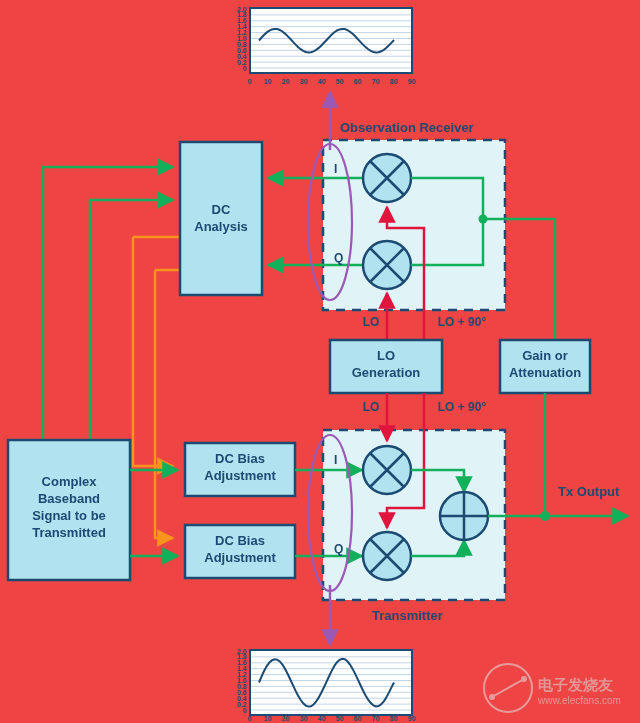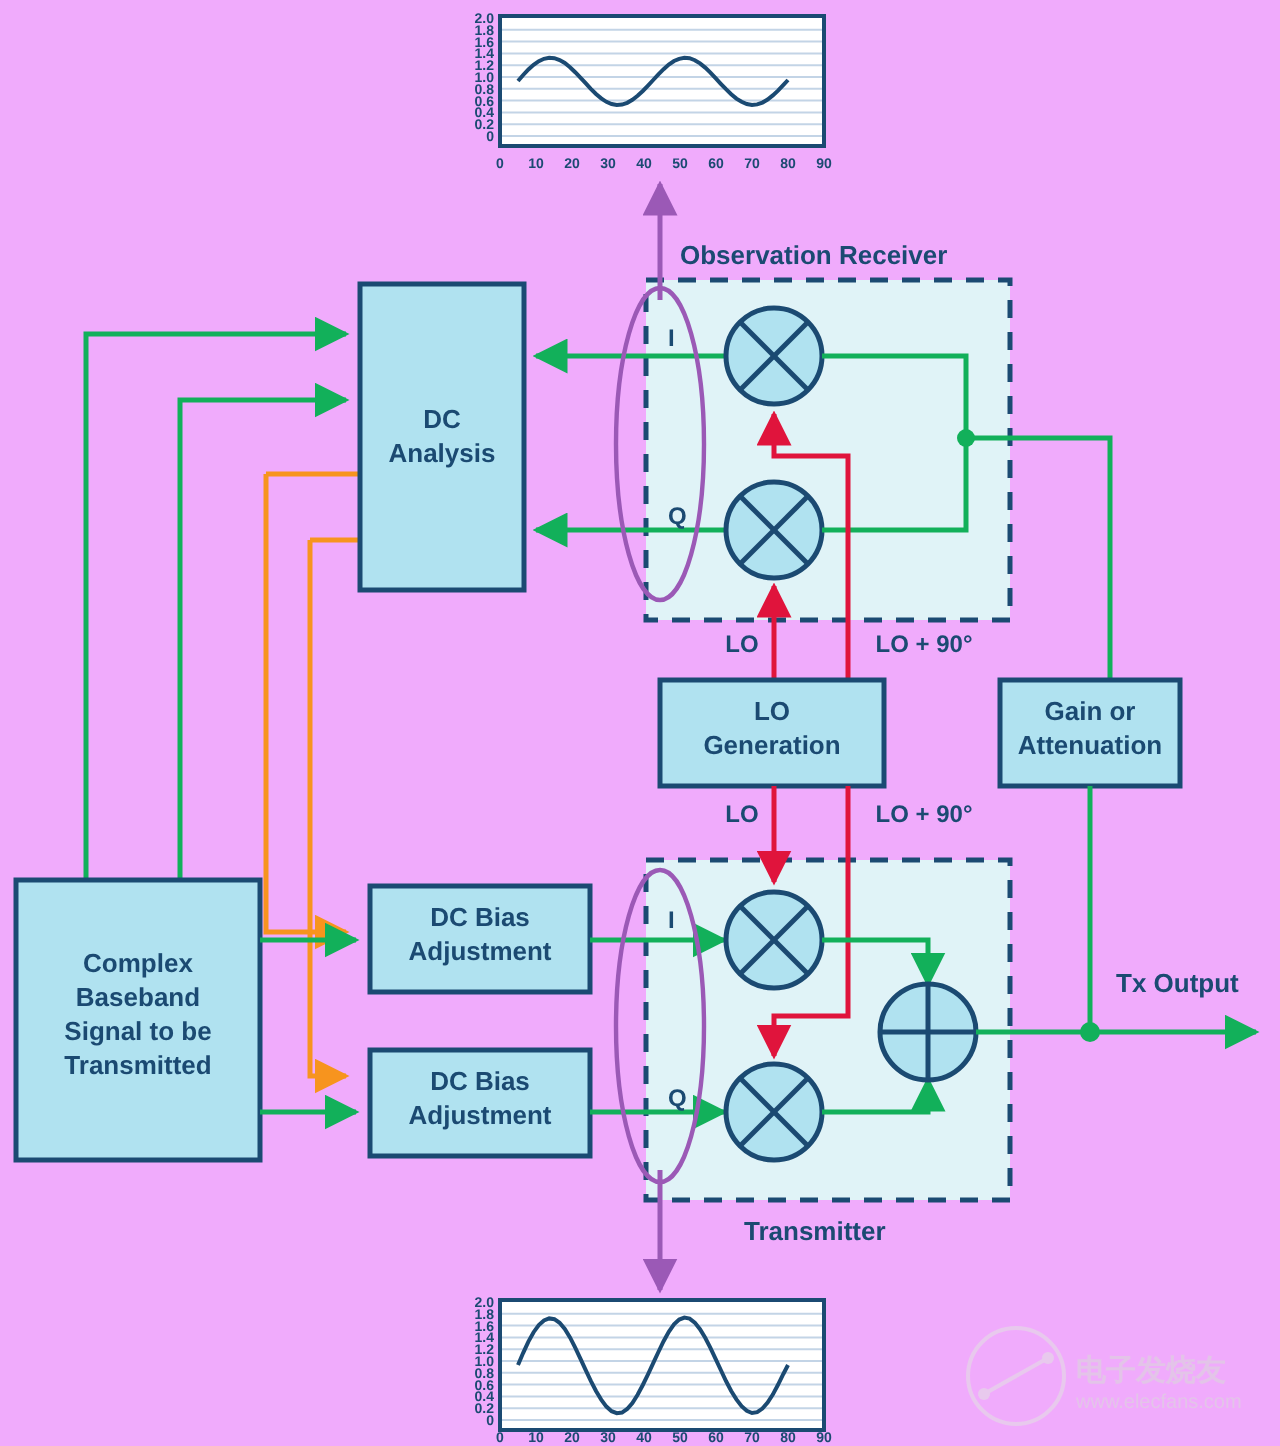--- a/index.html
+++ b/index.html
@@ -6,21 +6,21 @@
     margin: 0; padding: 0;
     background: #ffffff;
   }
   body {
     font-family: "Liberation Sans", sans-serif;
   }
   #root {
     position: relative;
     width: 640px;
     height: 723px;
-    background: #f0abfc;
+    background: #ef4444;
     overflow: hidden;
   }
   #diagram-svg {
     position: absolute;
     top: 0; left: 0;
     width: 640px;
     height: 723px;
   }
   .blk-label {
     font-family: "Liberation Sans", sans-serif;

